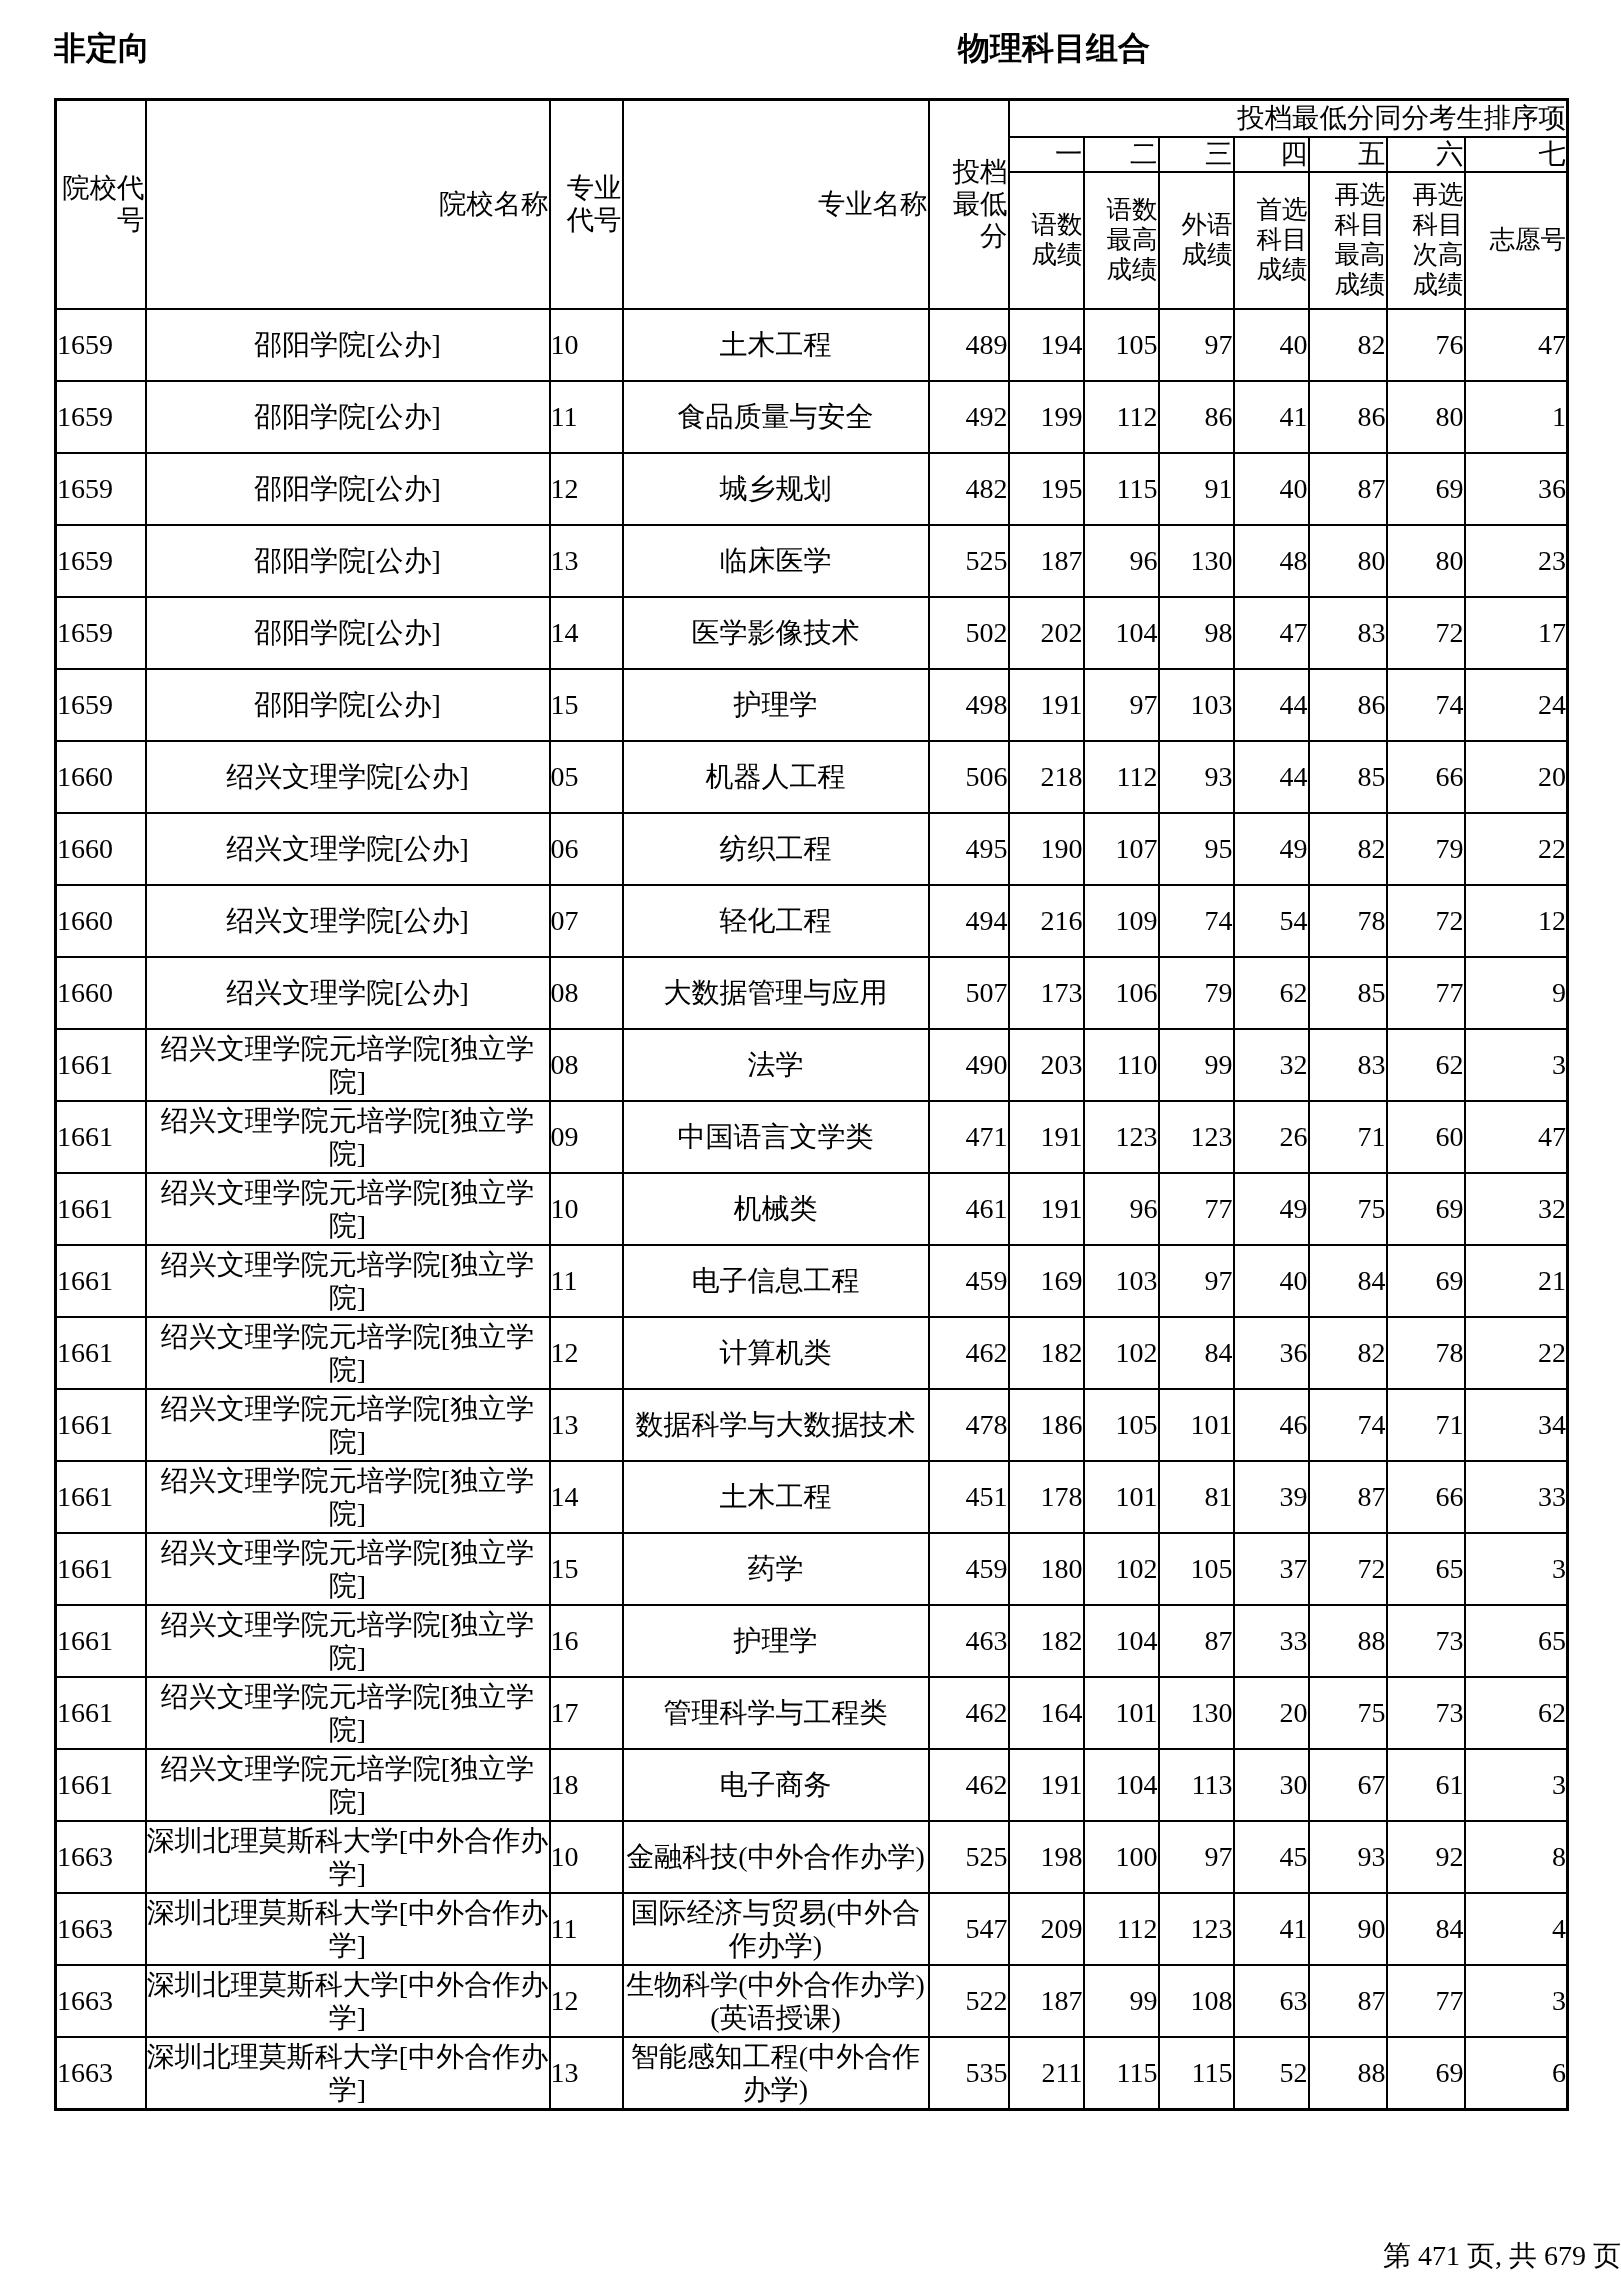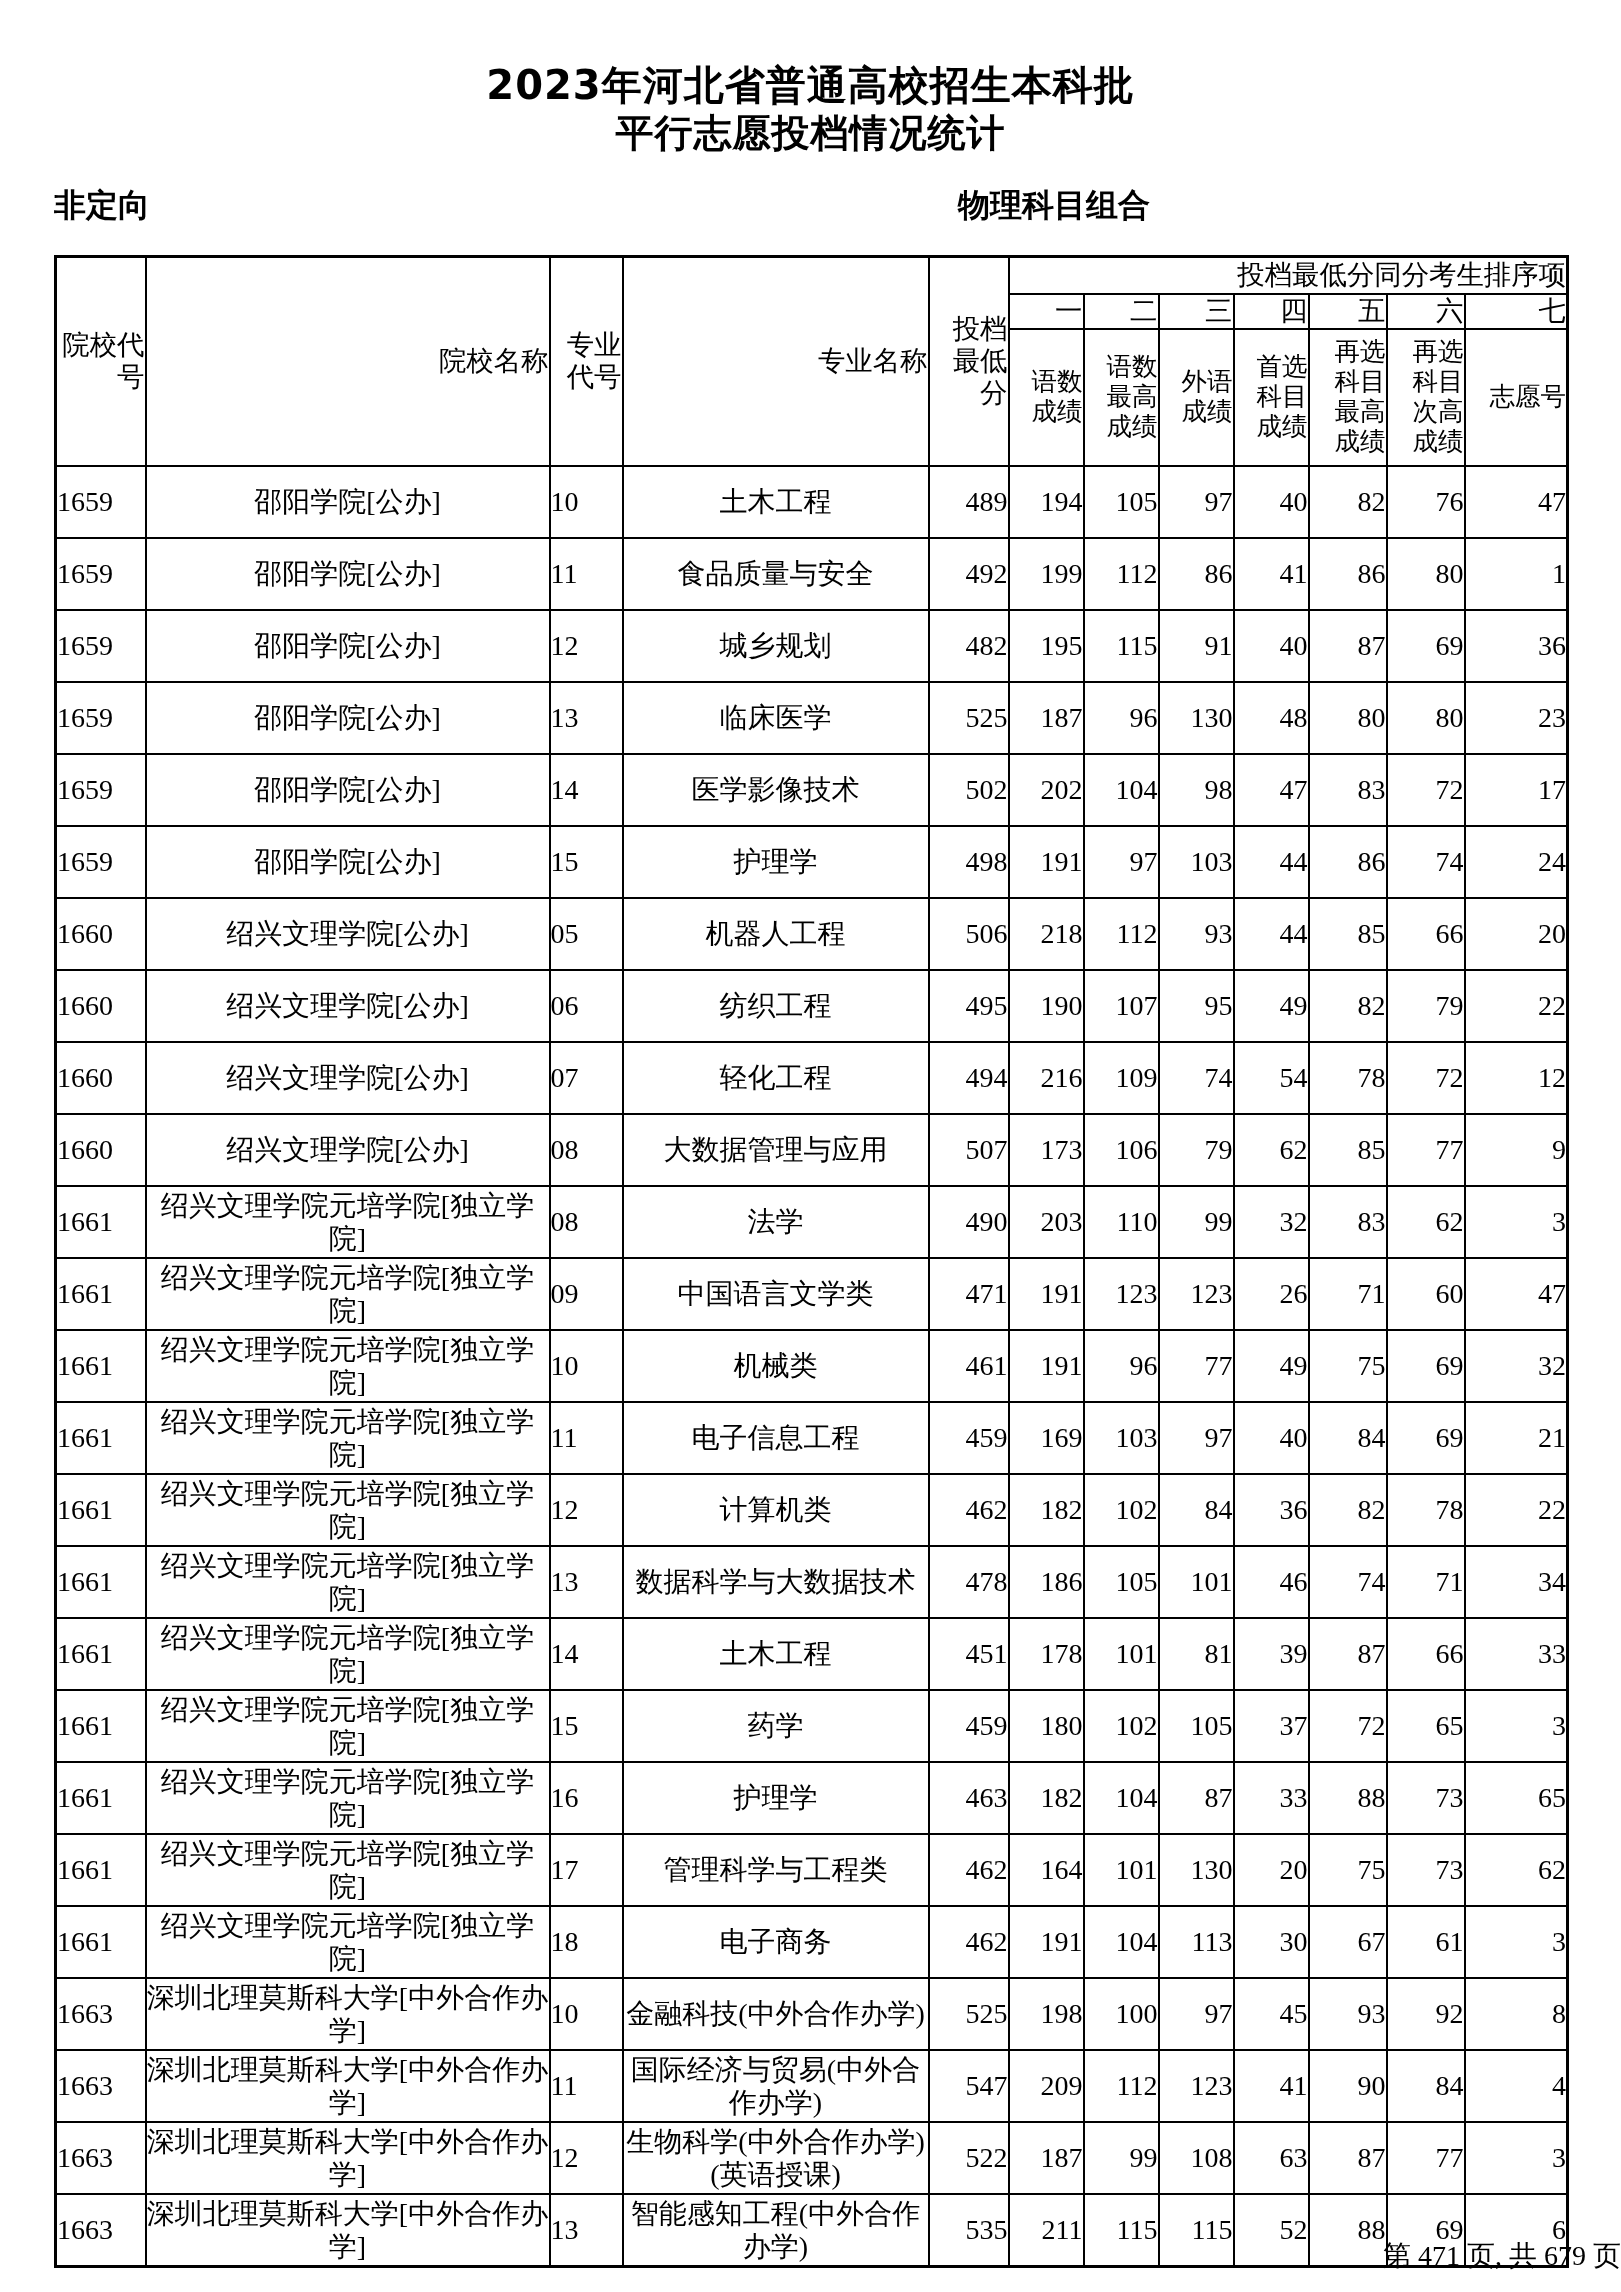--- a/index.html
+++ b/index.html
@@ -64,24 +64,20 @@
     position:absolute;left:0;top:2237px;width:1621px;
     text-align:right;font-size:28px;
     font-family:"Liberation Serif","DejaVu Serif",serif;
   }
 </style>
 </head>
 <body>
 
 <div class="page">
 
-  <div class="title-block">
-    <div class="title-line1">2023年河北省普通高校招生本科批</div>
-    <div class="title-line2">平行志愿投档情况统计</div>
-  </div>
 
   <div class="labels-row">
     <div class="label-left">非定向</div>
     <div class="label-right">物理科目组合</div>
   </div>
 
   <table class="grid">
     <colgroup>
       <col style="width:90px">
       <col style="width:404px">

